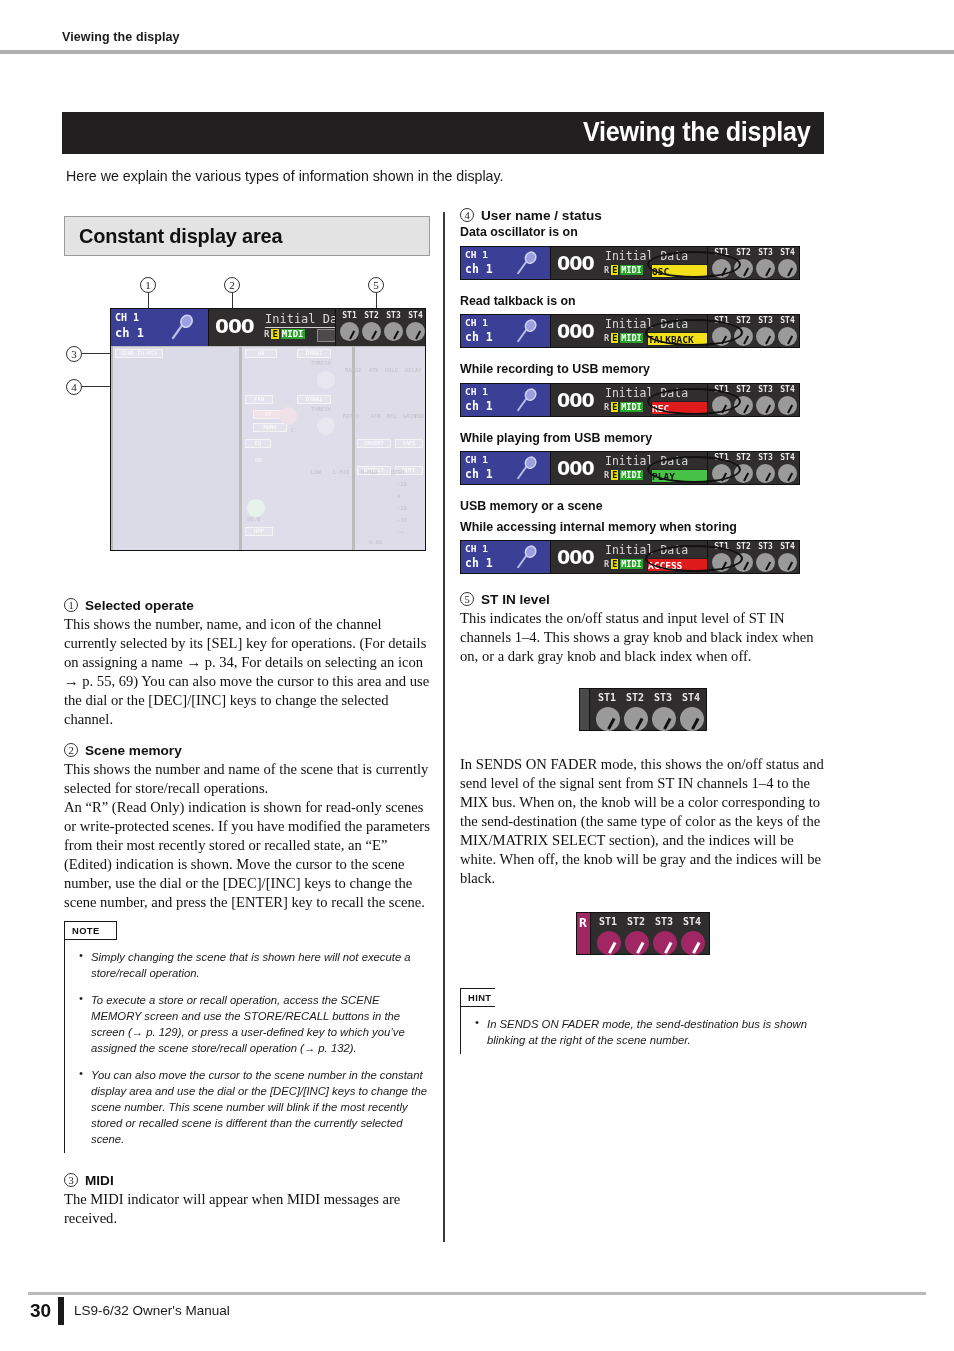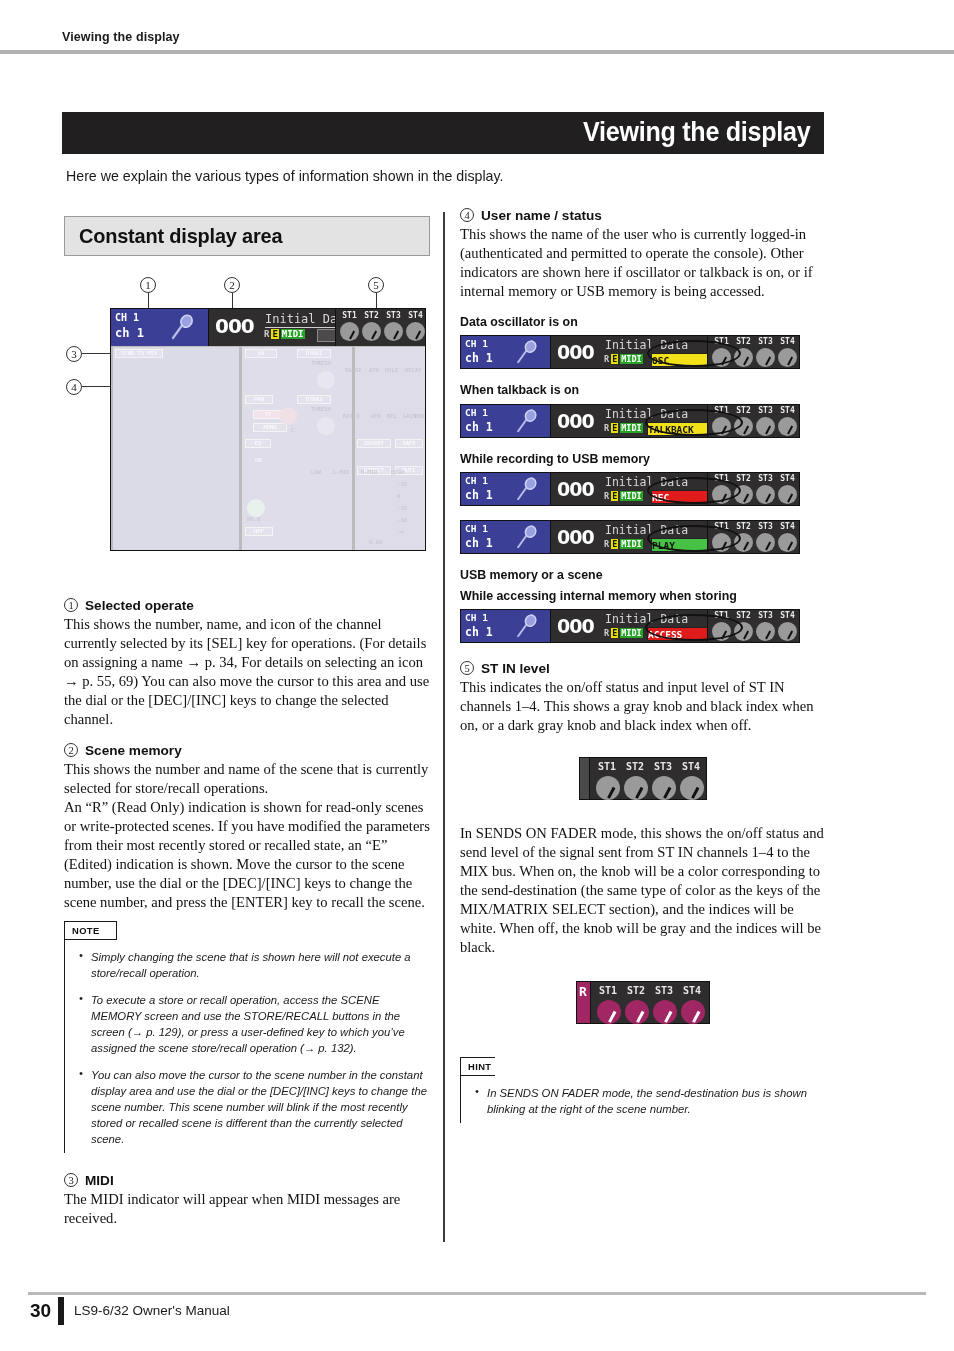--- a/index.html
+++ b/index.html
@@ -395,21 +395,20 @@
     </div>
   </div>
 </div>
 
 <div class="colR">
 
   <div class="nh">
     <span class="circnum">4</span>
     <span>User name / status</span>
   </div>
-  <p class="body">This shows the name of the user who is currently logged-in (authenticated and permitted to operate the console). Other indicators are shown here if oscillator or talkback is on, or if internal memory or USB memory is being accessed.</p>
 
   <div>
     <div class="cap">Data oscillator is on</div>
     <div class="lcdbar" style="width:340px; height:34px; position:relative;">
       <div class="chblk" style="width:90px;">
         <div class="l1" style="top:2px; font-size:9.5px;">CH 1</div>
         <div class="l2" style="top:15px; font-size:11.5px;">ch 1</div>
         <span class="mic" style="right:12px; top:4px;">
           <svg width="25" height="25" viewBox="0 0 26 27">
             <g stroke="#b9bbe8" stroke-width="2.2" fill="none" stroke-linecap="round">
@@ -451,21 +450,21 @@
             </span>
         </div>
       </div>
       <div class="ellipse" style="left:186px; top:4px; width:94px; height:27px;"></div>
     </div>
   </div>
 
   <div style="height:14px;"></div>
 
   <div>
-    <div class="cap">When talkback is on</div>
+    <div class="cap">Read talkback is on</div>
     <div class="lcdbar" style="width:340px; height:34px; position:relative;">
       <div class="chblk" style="width:90px;">
         <div class="l1" style="top:2px; font-size:9.5px;">CH 1</div>
         <div class="l2" style="top:15px; font-size:11.5px;">ch 1</div>
         <span class="mic" style="right:12px; top:4px;">
           <svg width="25" height="25" viewBox="0 0 26 27">
             <g stroke="#b9bbe8" stroke-width="2.2" fill="none" stroke-linecap="round">
                 <line x1="5" y1="24" x2="15" y2="10"></line>
               </g>
             <ellipse cx="18.5" cy="7.2" rx="5.4" ry="6.2" fill="#9aa0e0" stroke="#cfd2f2" stroke-width="1.6" transform="rotate(32 18.5 7.2)"></ellipse>
@@ -557,20 +556,21 @@
             </span>
         </div>
       </div>
       <div class="ellipse" style="left:186px; top:4px; width:94px; height:27px;"></div>
     </div>
   </div>
 
   <div style="height:14px;"></div>
 
   <div>
+    <div class="cap">While playing from USB memory</div>
     <div class="lcdbar" style="width:340px; height:34px; position:relative;">
       <div class="chblk" style="width:90px;">
         <div class="l1" style="top:2px; font-size:9.5px;">CH 1</div>
         <div class="l2" style="top:15px; font-size:11.5px;">ch 1</div>
         <span class="mic" style="right:12px; top:4px;">
           <svg width="25" height="25" viewBox="0 0 26 27">
             <g stroke="#b9bbe8" stroke-width="2.2" fill="none" stroke-linecap="round">
                 <line x1="5" y1="24" x2="15" y2="10"></line>
               </g>
             <ellipse cx="18.5" cy="7.2" rx="5.4" ry="6.2" fill="#9aa0e0" stroke="#cfd2f2" stroke-width="1.6" transform="rotate(32 18.5 7.2)"></ellipse>

